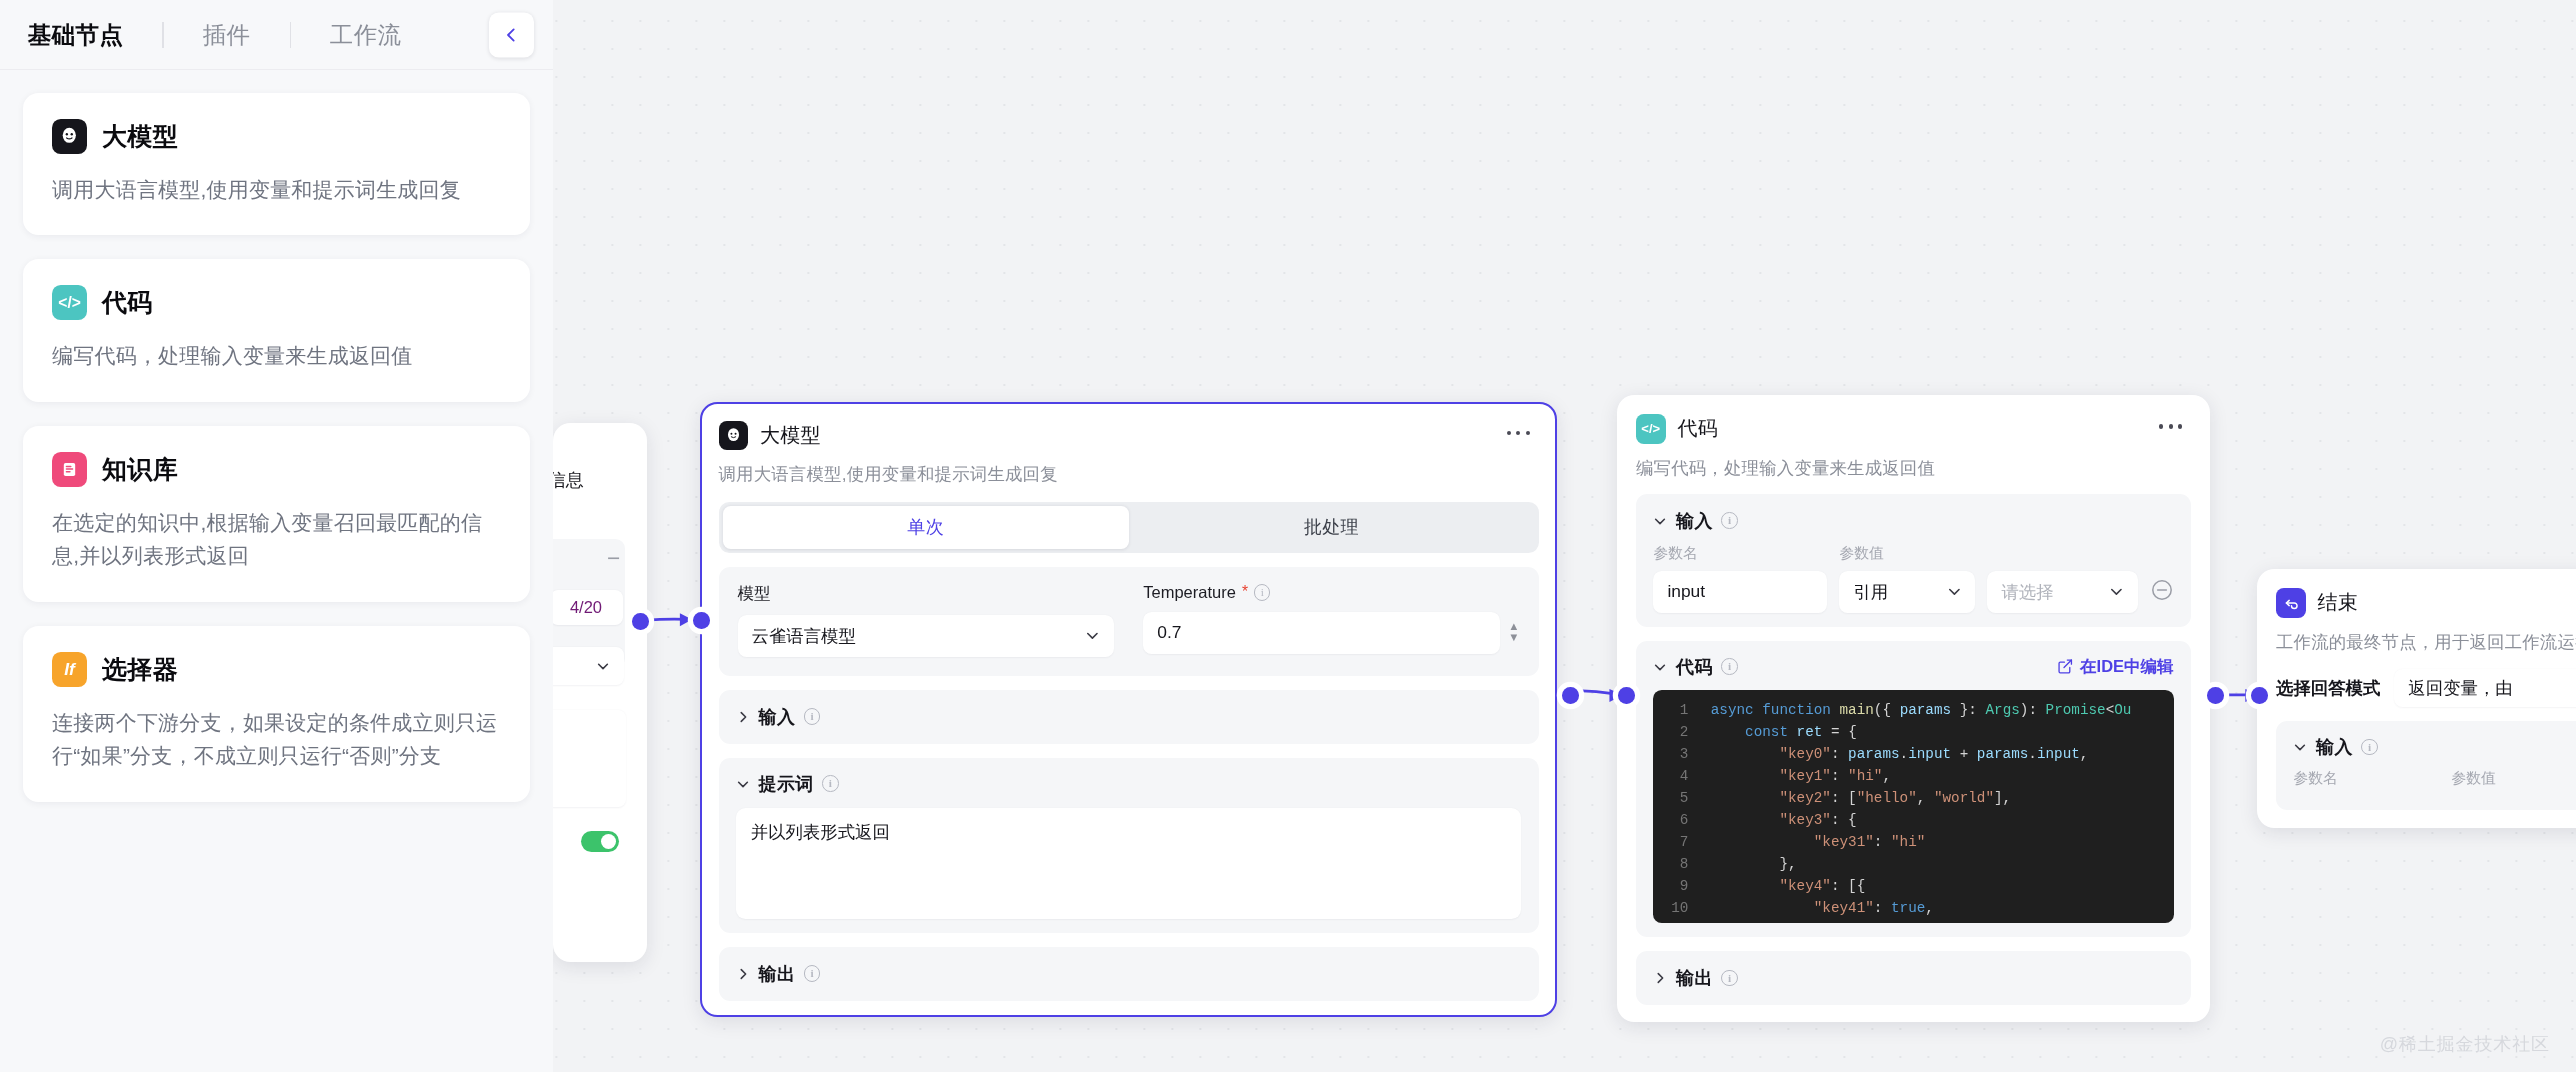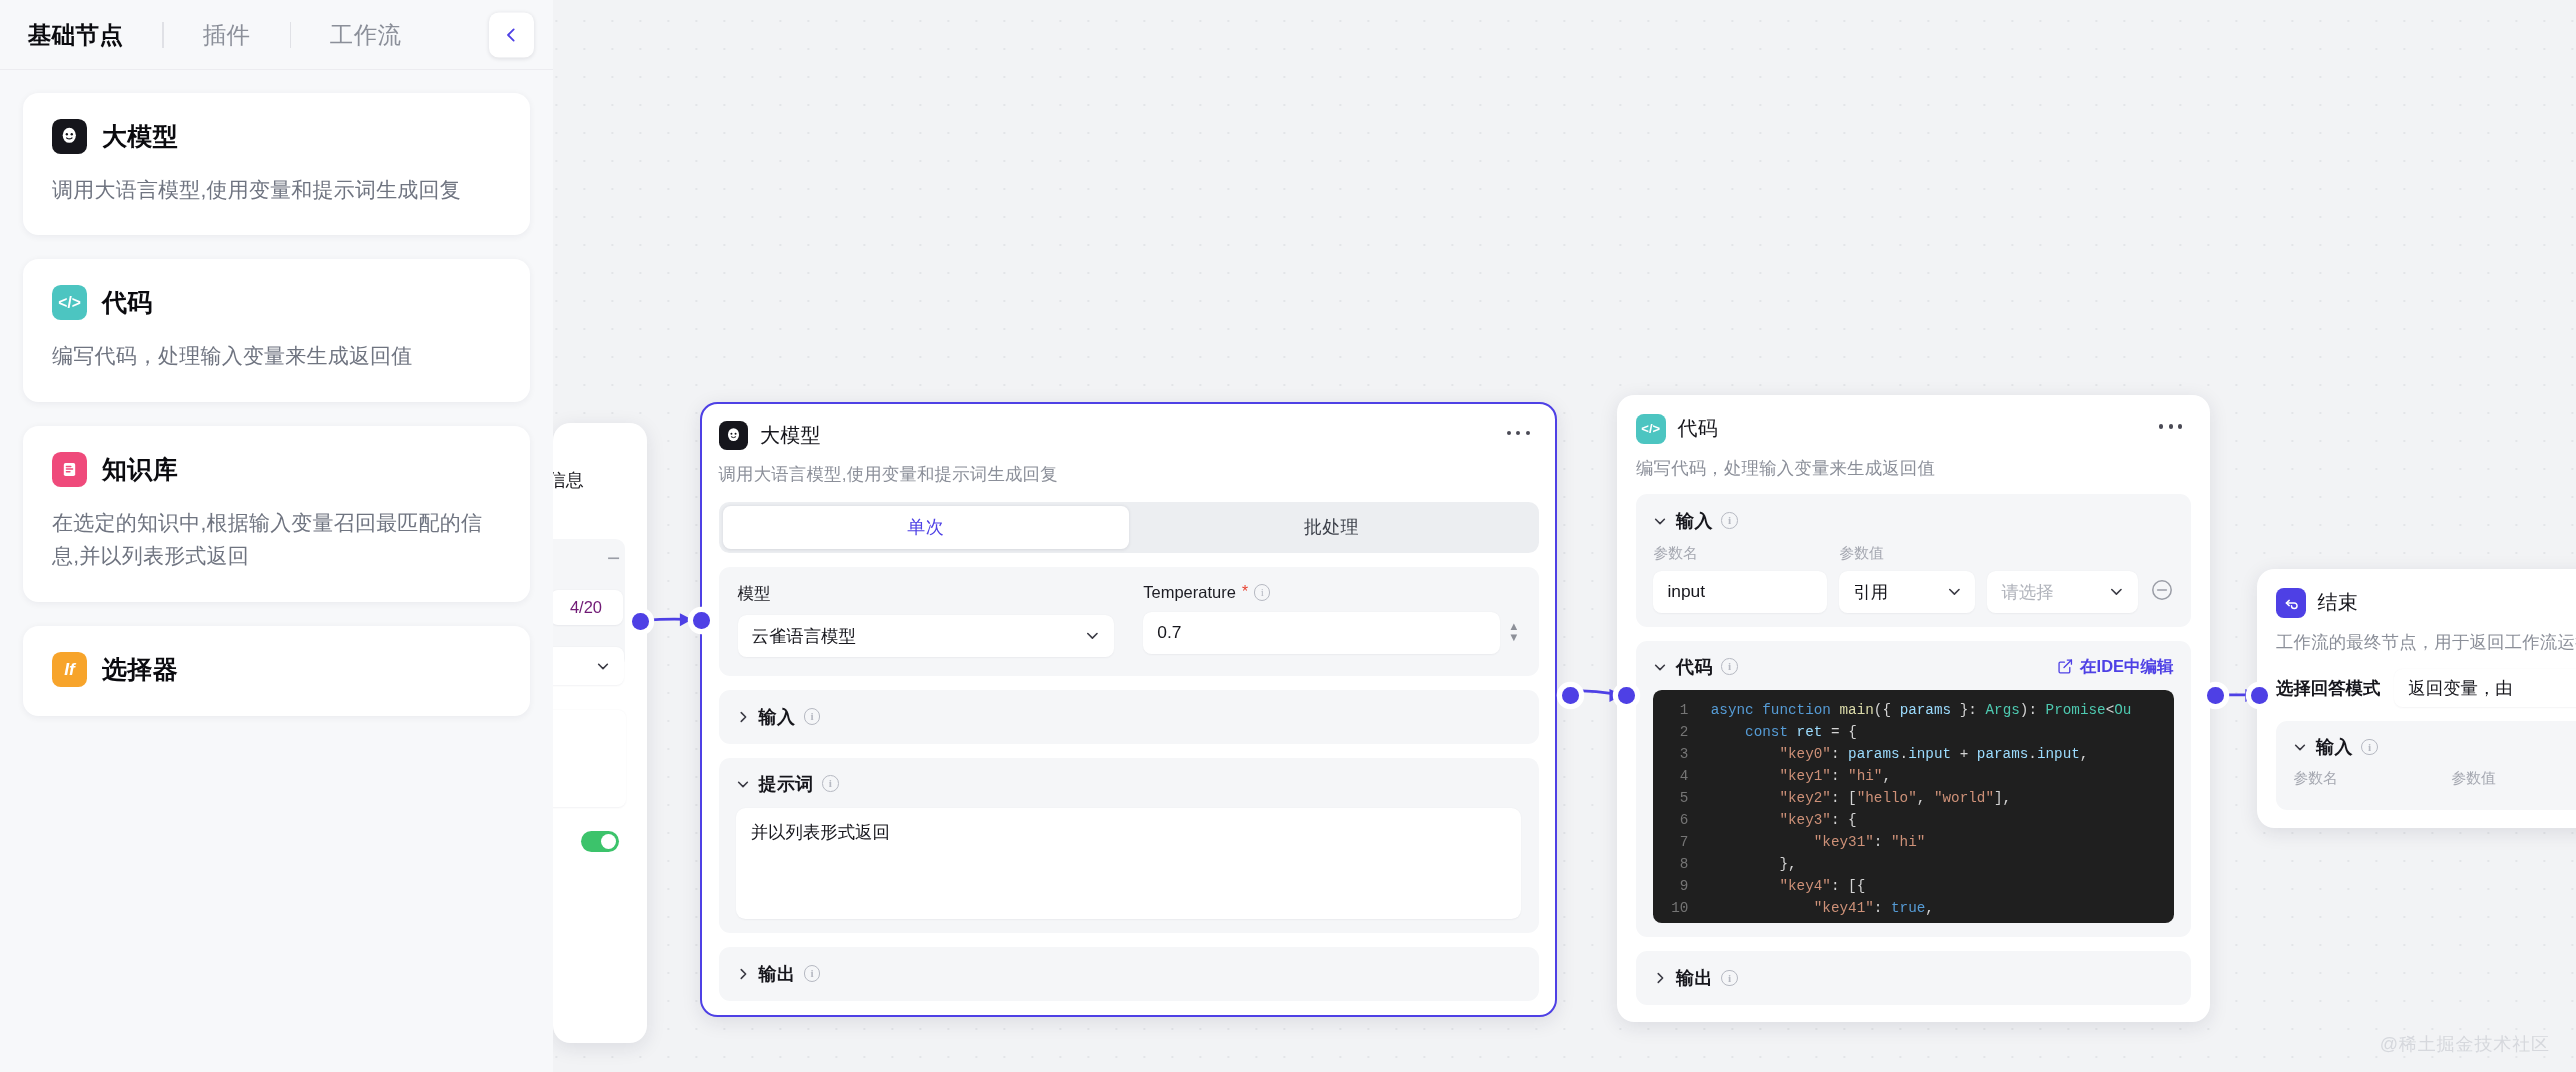--- a/index.html
+++ b/index.html
@@ -189,21 +189,21 @@
   .endrow { display:flex; align-items:center; justify-content:space-between; margin-top: 15.6px; gap: 14px;}
   .endrow .lab { font-size: 17.4px; color:#16161c; font-weight:bold; white-space:nowrap;}
   .endsel {
     background:#fff; border-radius: 8.7px; height: 38px; min-width: 174px; flex:1;
     display:flex; align-items:center; padding: 0 14px; font-size: 17.4px; color:#16161c;
     box-shadow: 0 0.9px 1.7px rgba(30,30,60,.05); white-space:nowrap; overflow:hidden; cursor:pointer;
   }
 
   
   #ghost-node {
-    position:absolute; left: 553px; top: 423px; width: 94px; height: 620px;
+    position:absolute; left: 553px; top: 423px; width: 94px; height: 539px;
     background:#fff; border-radius: 17.4px; box-shadow: 0 4.3px 19px rgba(25,25,60,.10);
     z-index: 18; overflow: hidden;
   }
   .gh { position:absolute; }
   .gh-text { font-size: 18px; color:#16161c; }
   .gh-panel { position:absolute; background:#f5f6f8; border-radius:9.6px; }
   .gh-ctl { position:absolute; background:#fff; border-radius:7.8px; box-shadow:0 0.9px 1.7px rgba(30,30,60,.06); }
   .gh-toggle {
     position:absolute; width:38px; height:21px; border-radius:10.4px; background:#3cc36b;
   }
@@ -565,20 +565,21 @@
         <span class="ncard-plus"><span class="plusg"></span></span>
         <div class="ncard-desc">在选定的知识中,根据输入变量召回最匹配的信息,并以列表形式返回</div>
       </div>
 
       <div class="ncard">
         <div class="ncard-head">
           <span class="ncard-icon" style="background:#f7a42b; font-size:17.4px; font-style:italic;">If</span>
           <span class="ncard-title">选择器</span>
         </div>
         <span class="ncard-plus"><span class="plusg"></span></span>
+        <div class="ncard-desc">连接两个下游分支，如果设定的条件成立则只运行“如果”分支，不成立则只运行“否则”分支</div>
       </div>
 
     </div>
   </div>
 
   <div id="watermark">@稀土掘金技术社区</div>
 </div>
 
 
 </body></html>

